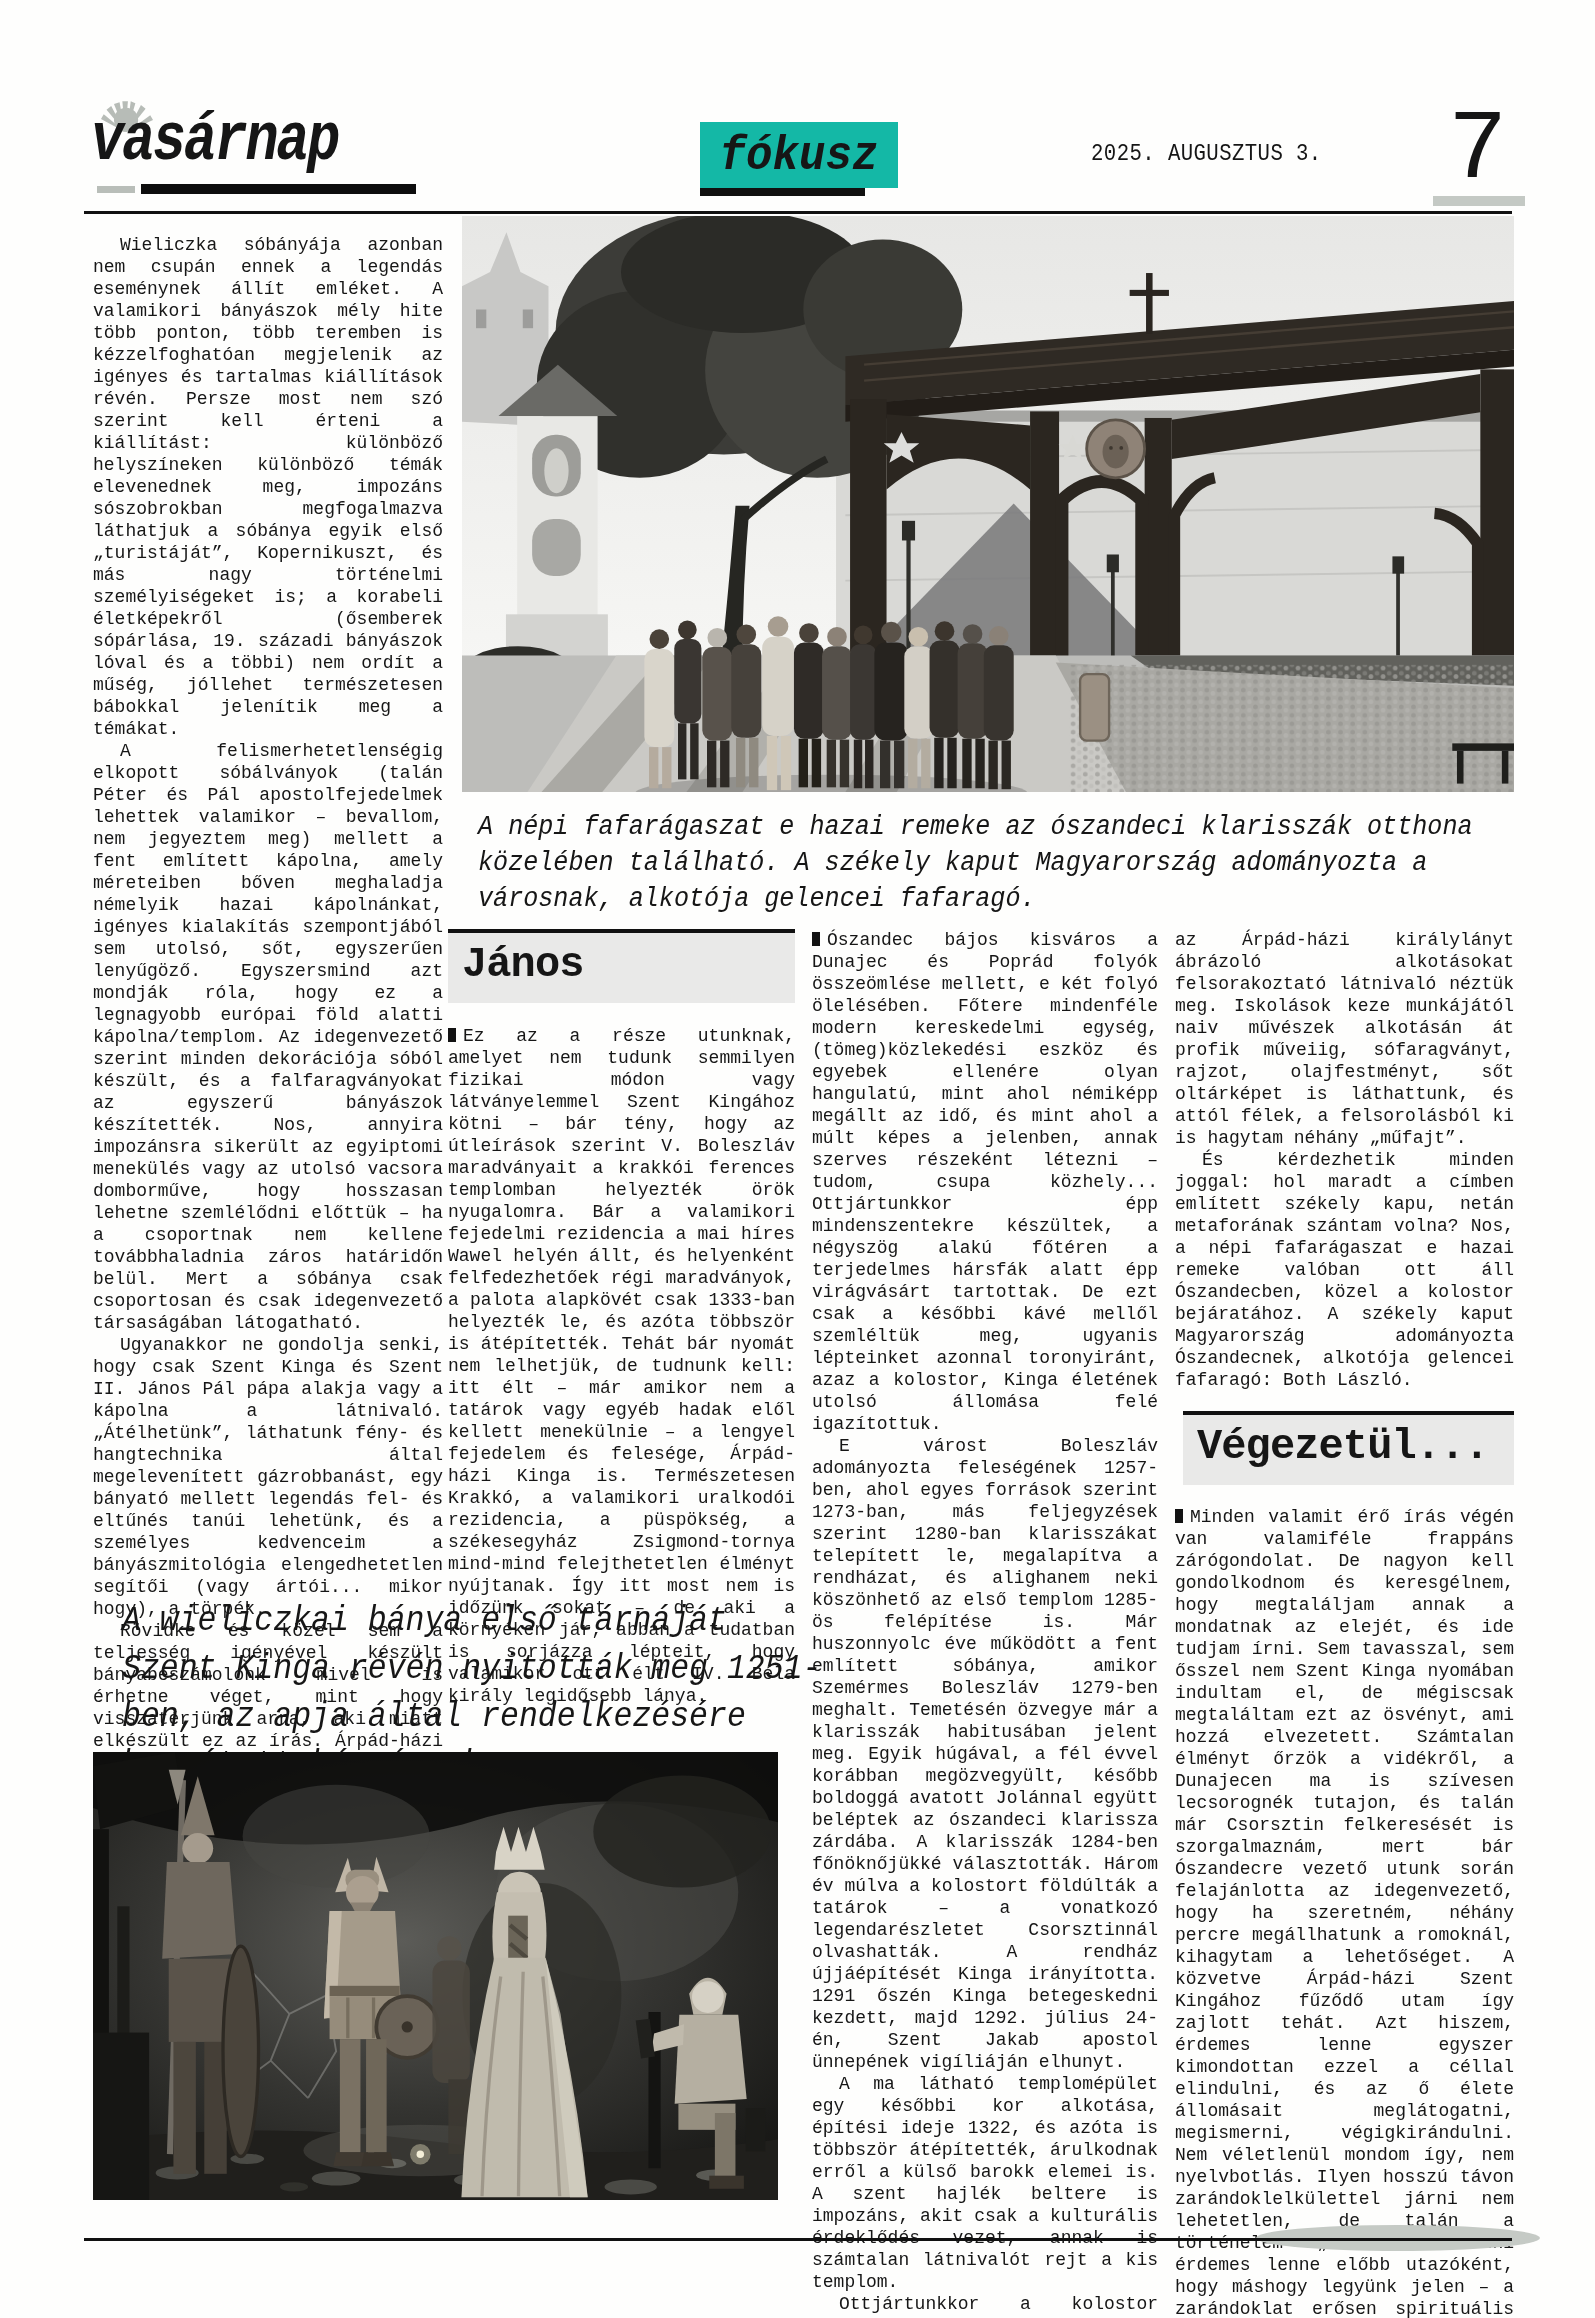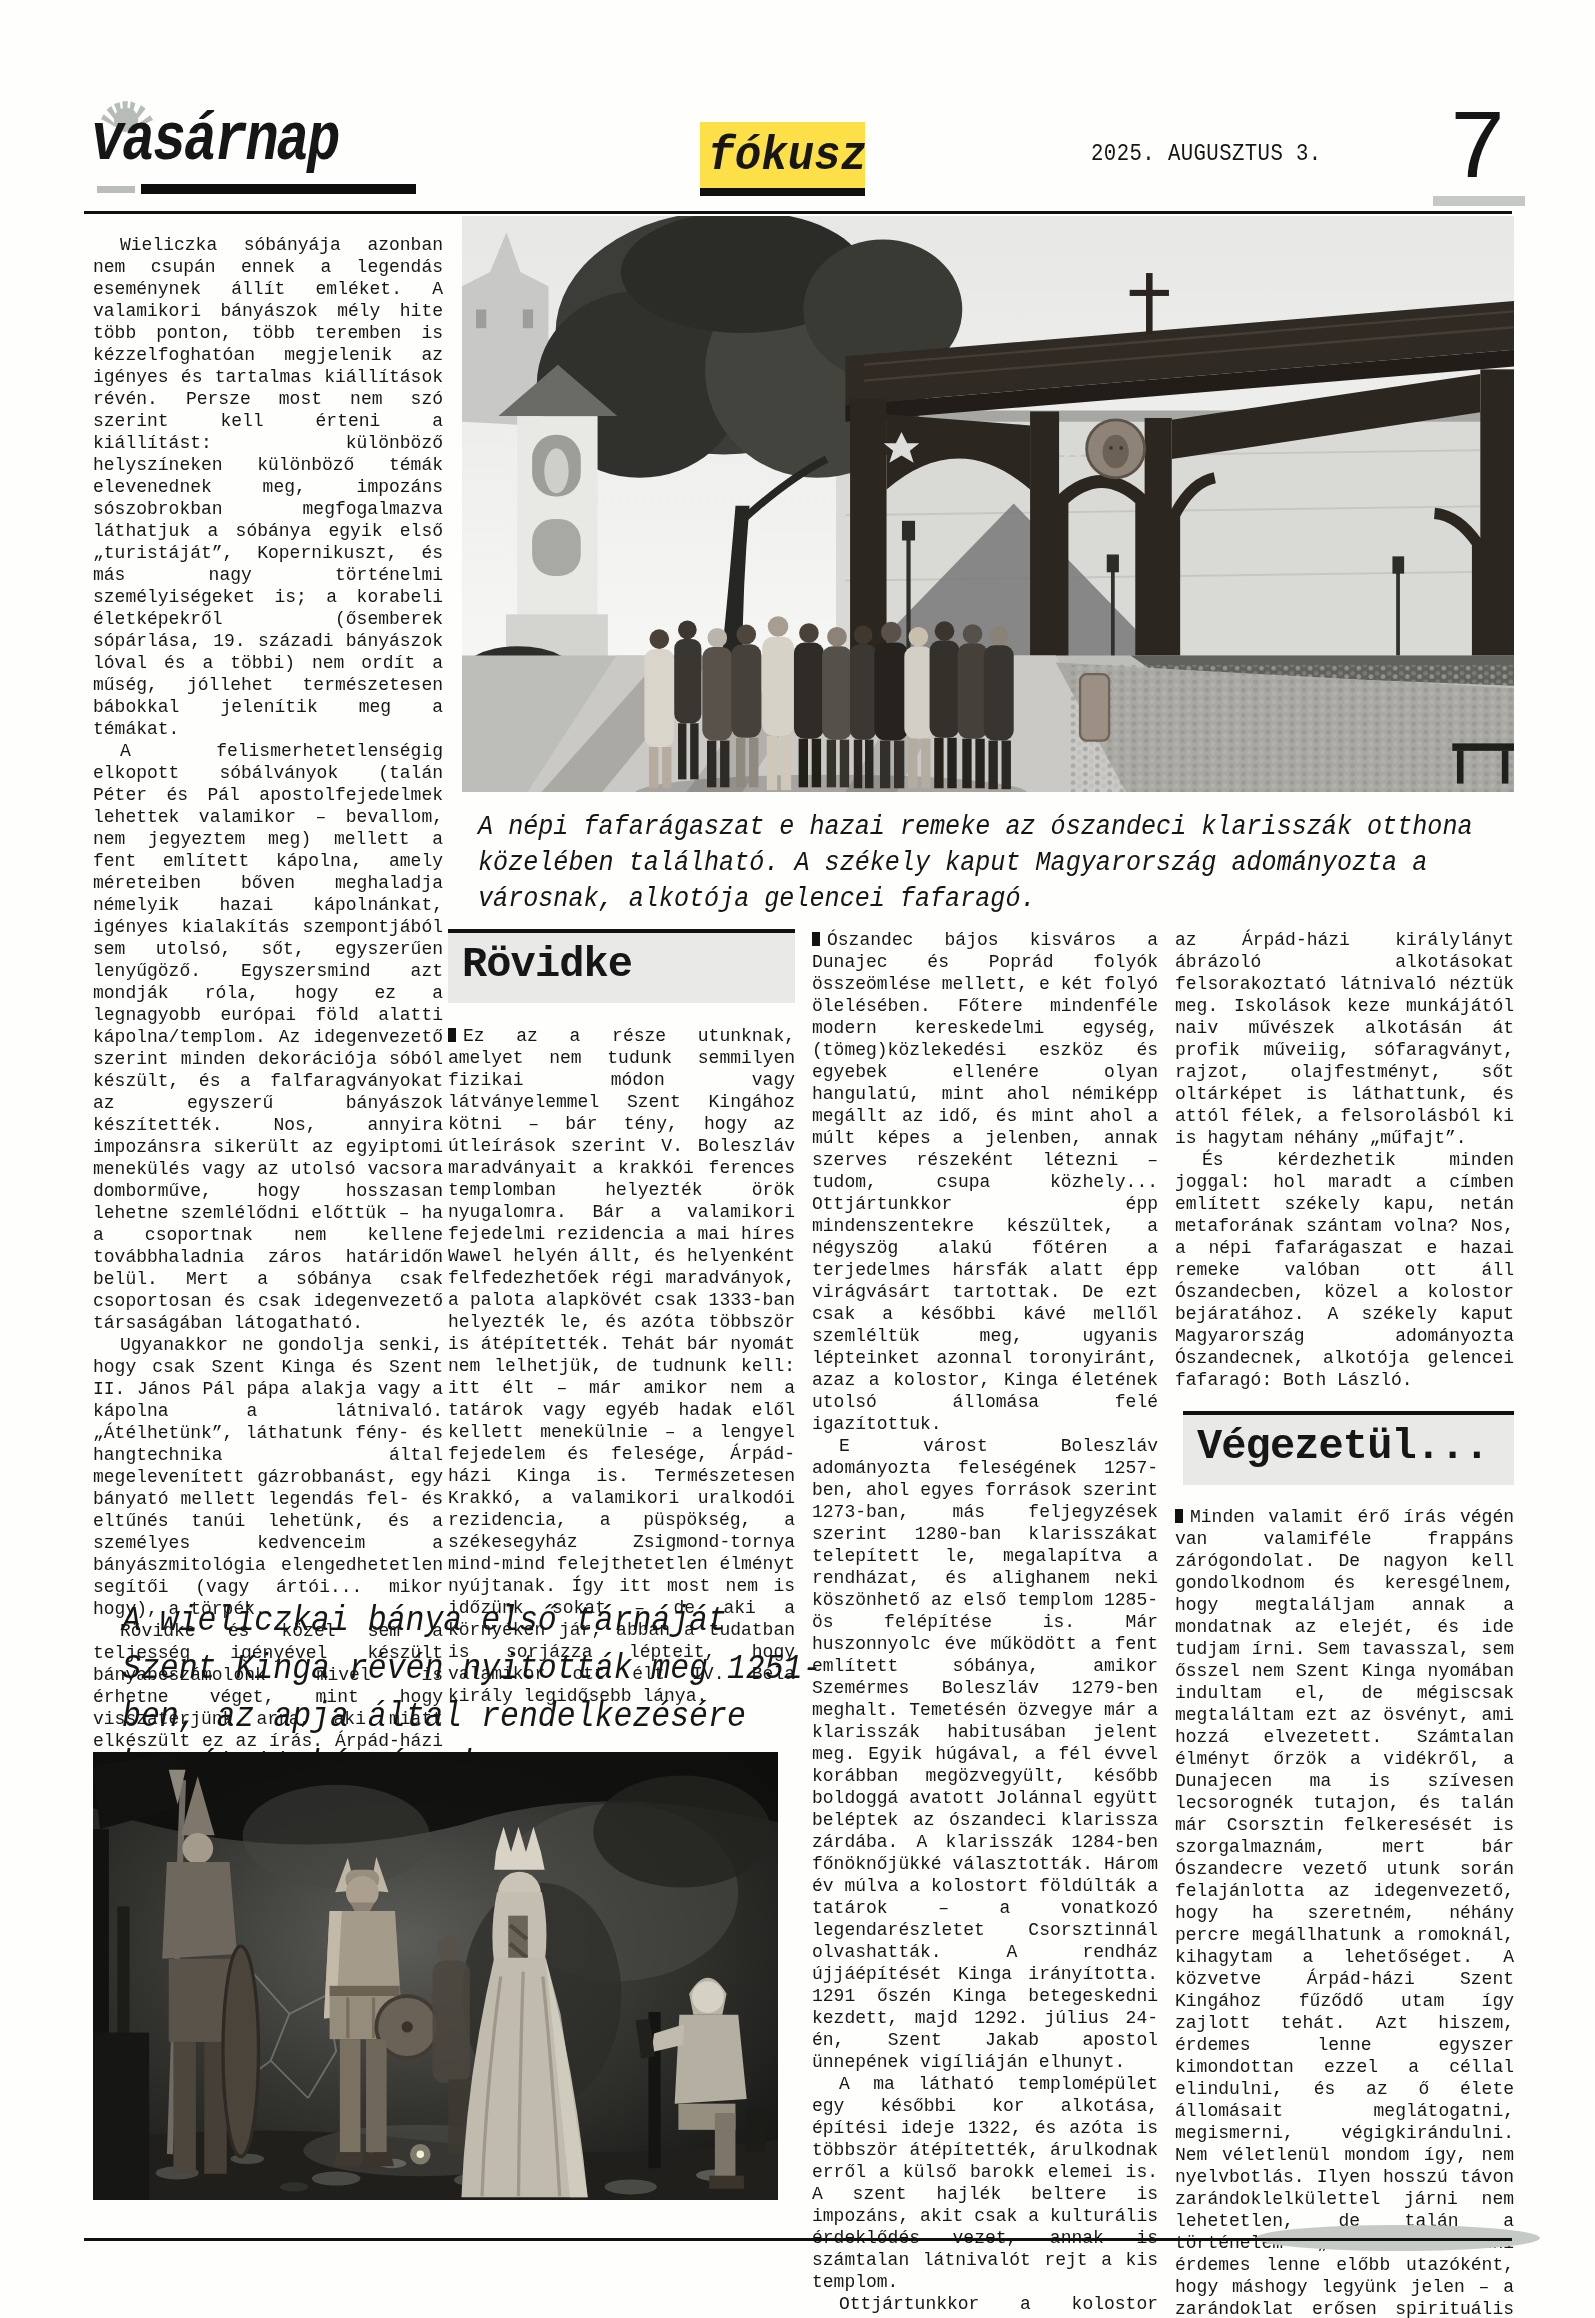--- a/index.html
+++ b/index.html
@@ -3,21 +3,21 @@
 <meta charset="utf-8">
 <style>
   html,body{margin:0;padding:0;background:#ffffff;}
   .page{position:relative;width:1595px;height:2319px;background:#fefefd;font-family:Liberation Mono, monospace;color:#161616;overflow:hidden;}
 
   
   .masthead{position:absolute;left:91px;top:107px;font-style:italic;font-weight:bold;font-size:69px;line-height:1;letter-spacing:-2.8px;transform:scaleX(0.80);transform-origin:left top;white-space:nowrap;}
   .mast-underline-gray{position:absolute;left:97px;top:186px;width:38px;height:7px;background:#b9beb9;}
   .mast-underline-black{position:absolute;left:141px;top:184px;width:275px;height:9.8px;background:#0d0d0d;}
   .sunburst{position:absolute;left:96px;top:92px;width:62px;height:40px;}
-  .fokusz-box{position:absolute;left:700px;top:122px;width:165px;height:66px;background:#fde047;}
+  .fokusz-box{position:absolute;left:700px;top:122px;width:198px;height:66px;background:#14b8a6;}
   .fokusz-label{position:absolute;left:0;top:3.7px;width:100%;text-align:center;font-style:italic;font-weight:bold;font-size:49px;line-height:61px;transform:scaleX(0.9);transform-origin:center top;}
   .fokusz-bar{position:absolute;left:700px;top:188px;width:165px;height:8px;background:#101010;}
   .issue-date{position:absolute;left:1091px;top:140px;font-size:24px;line-height:28px;letter-spacing:0.5px;transform:scaleX(0.86);transform-origin:left top;white-space:nowrap;}
   .page-number{position:absolute;left:1448px;top:102px;font-size:99px;line-height:1;font-weight:400;}
   .page-number-bar{position:absolute;left:1433px;top:196px;width:92px;height:10.3px;background:#c4c9c4;}
   .header-rule{position:absolute;left:84px;top:211px;width:1428px;height:3.3px;background:#111;}
 
   
   .bodycol p{margin:0;text-align:justify;font-size:18px;line-height:22px;}
   .bodycol p.ind{text-indent:27px;}
@@ -258,21 +258,21 @@
             <rect x="1154" y="1122" width="20" height="104" fill="#2b2823"></rect>
           </g>
       </g>
     </svg>
   </div>
 
   <div class="caption">A népi fafarágaszat e hazai remeke az ószandeci klarisszák otthona közelében található. A székely kaput Magyarország adományozta a városnak, alkotója gelencei fafaragó.</div>
 
   <div class="col2 bodycol">
     <div class="sechead">
-      <h2>Rövidke</h2>
+      <h2>János</h2>
     </div>
     <p><span class="marker"></span><span>Ez az a része utunknak, amelyet nem tudunk semmilyen fizikai módon vagy látványelemmel Szent Kingához kötni – bár tény, hogy az útleírások szerint V. Boleszláv maradványait a krakkói ferences templomban helyezték örök nyugalomra. Bár a valamikori fejedelmi rezidencia a mai híres Wawel helyén állt, és helyenként felfedezhetőek régi maradványok, a palota alapkövét csak 1333-ban helyezték le, és azóta többször is átépítették. Tehát bár nyomát nem lelhetjük, de tudnunk kell: itt élt – már amikor nem a tatárok vagy egyéb hadak elől kellett menekülnie – a lengyel fejedelem és felesége, Árpád-házi Kinga is. Természetesen Krakkó, a valamikori uralkodói rezidencia, a püspökség, a székesegyház Zsigmond-tornya mind-mind felejthetetlen élményt nyújtanak. Így itt most nem is időzünk sokat – de aki a környéken jár, abban a tudatban is sorjázza lépteit, hogy valamikor ott élt IV. Béla király legidősebb lánya.</span></p>
   </div>
 
   <div class="col3 bodycol">
     <p><span class="marker"></span><span>Ószandec bájos kisváros a Dunajec és Poprád folyók összeömlése mellett, e két folyó ölelésében. Főtere mindenféle modern kereskedelmi egység, (tömeg)közlekedési eszköz és egyebek ellenére olyan hangulatú, mint ahol némiképp megállt az idő, és mint ahol a múlt képes a jelenben, annak szerves részeként létezni – tudom, csupa közhely... Ottjártunkkor épp mindenszentekre készültek, a négyszög alakú főtéren a terjedelmes hársfák alatt épp virágvásárt tartottak. De ezt csak a későbbi kávé mellől szemléltük meg, ugyanis lépteinket azonnal toronyiránt, azaz a kolostor, Kinga életének utolsó állomása felé igazítottuk.</span></p>
     <p class="ind">E várost Boleszláv adományozta feleségének 1257-ben, ahol egyes források szerint 1273-ban, más feljegyzések szerint 1280-ban klarisszákat telepített le, megalapítva a rendházat, és alighanem neki köszönhető az első templom 1285-ös felépítése is. Már huszonnyolc éve működött a fent említett sóbánya, amikor Szemérmes Boleszláv 1279-ben meghalt. Temetésén özvegye már a klarisszák habitusában jelent meg. Egyik húgával, a fél évvel korábban megözvegyült, később boldoggá avatott Jolánnal együtt beléptek az ószandeci klarissza zárdába. A klarisszák 1284-ben főnöknőjükké választották. Három év múlva a kolostort földúlták a tatárok – a vonatkozó legendarészletet Csorsztinnál olvashatták. A rendház újjáépítését Kinga irányította. 1291 őszén Kinga betegeskedni kezdett, majd 1292. július 24-én, Szent Jakab apostol ünnepének vigíliáján elhunyt.</p>
     <p class="ind">A ma látható templomépület egy későbbi kor alkotása, építési ideje 1322, és azóta is többször átépítették, árulkodnak erről a külső barokk elemei is. A szent hajlék beltere is impozáns, akit csak a kulturális érdeklődés vezet, annak is számtalan látnivalót rejt a kis templom.</p>
     <p class="ind">Ottjártunkkor a kolostor udvarán található Szent Kinga Háza múzeumban</p>
   </div>

